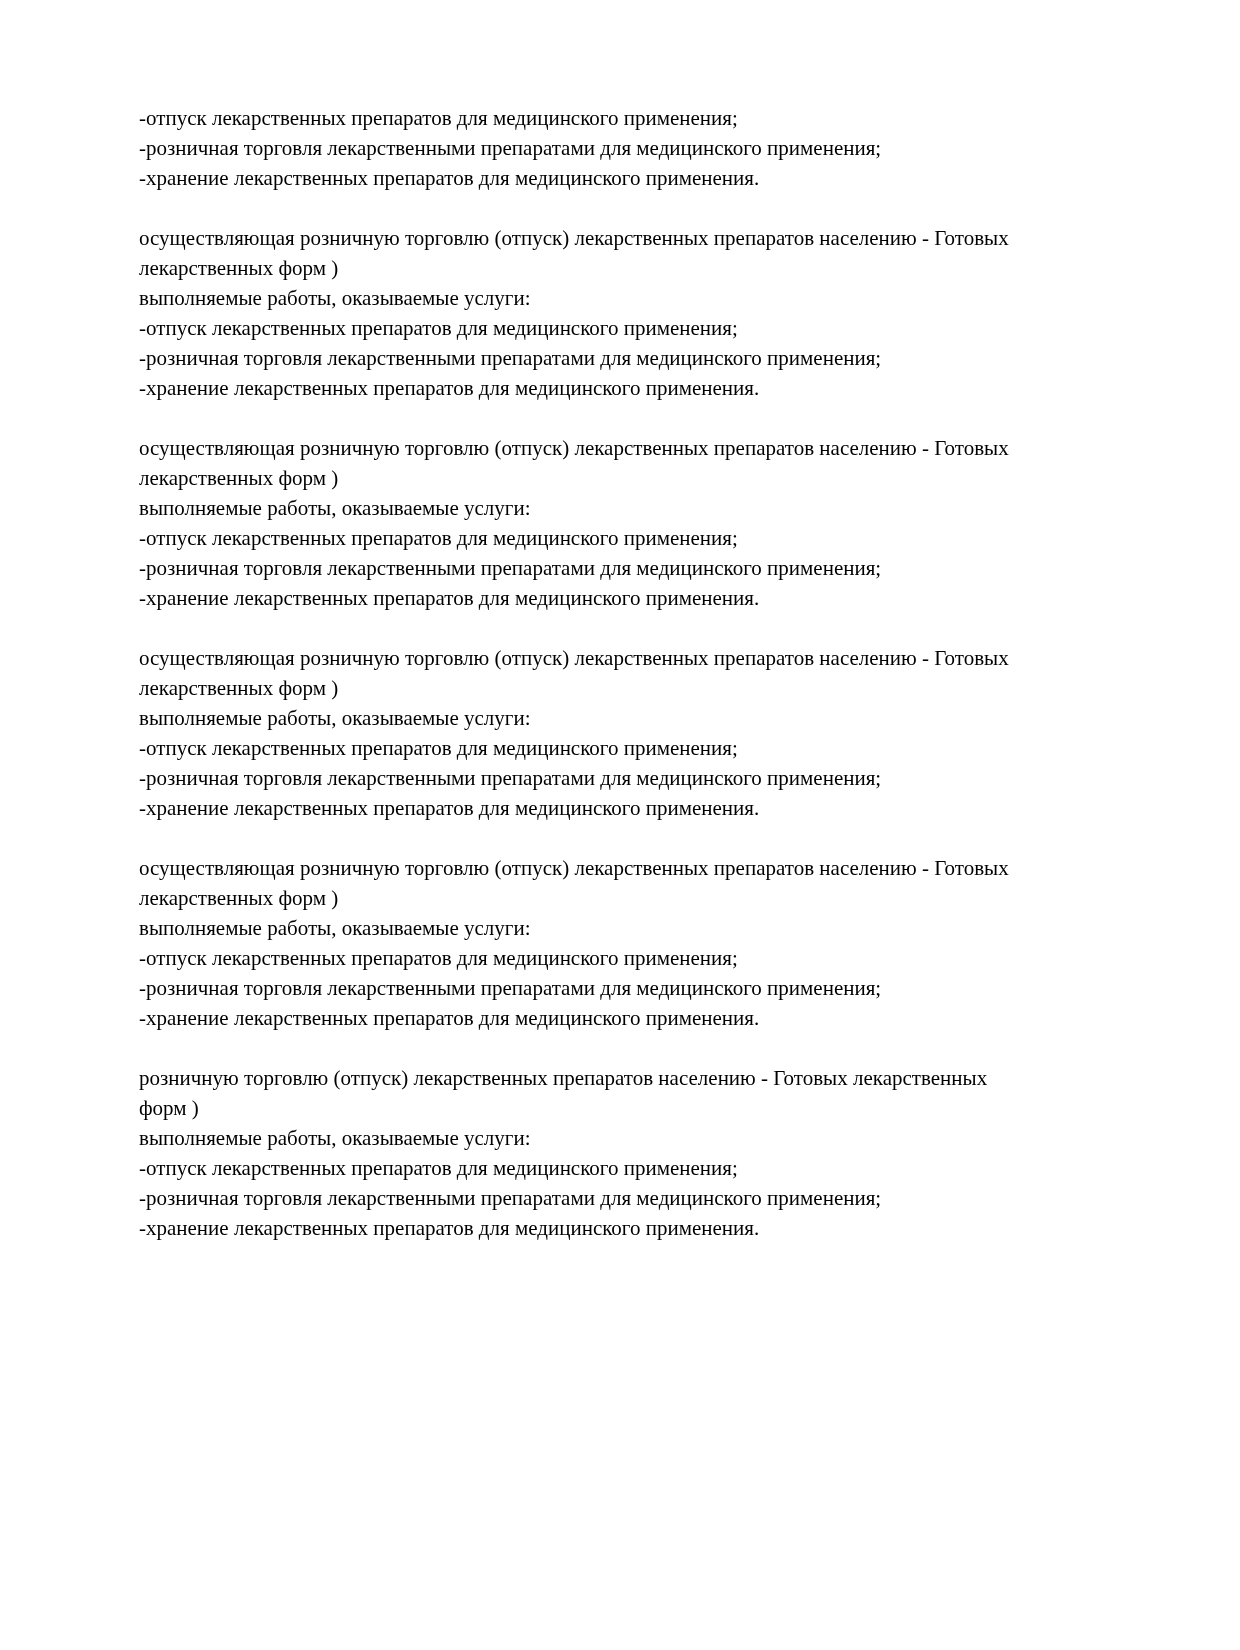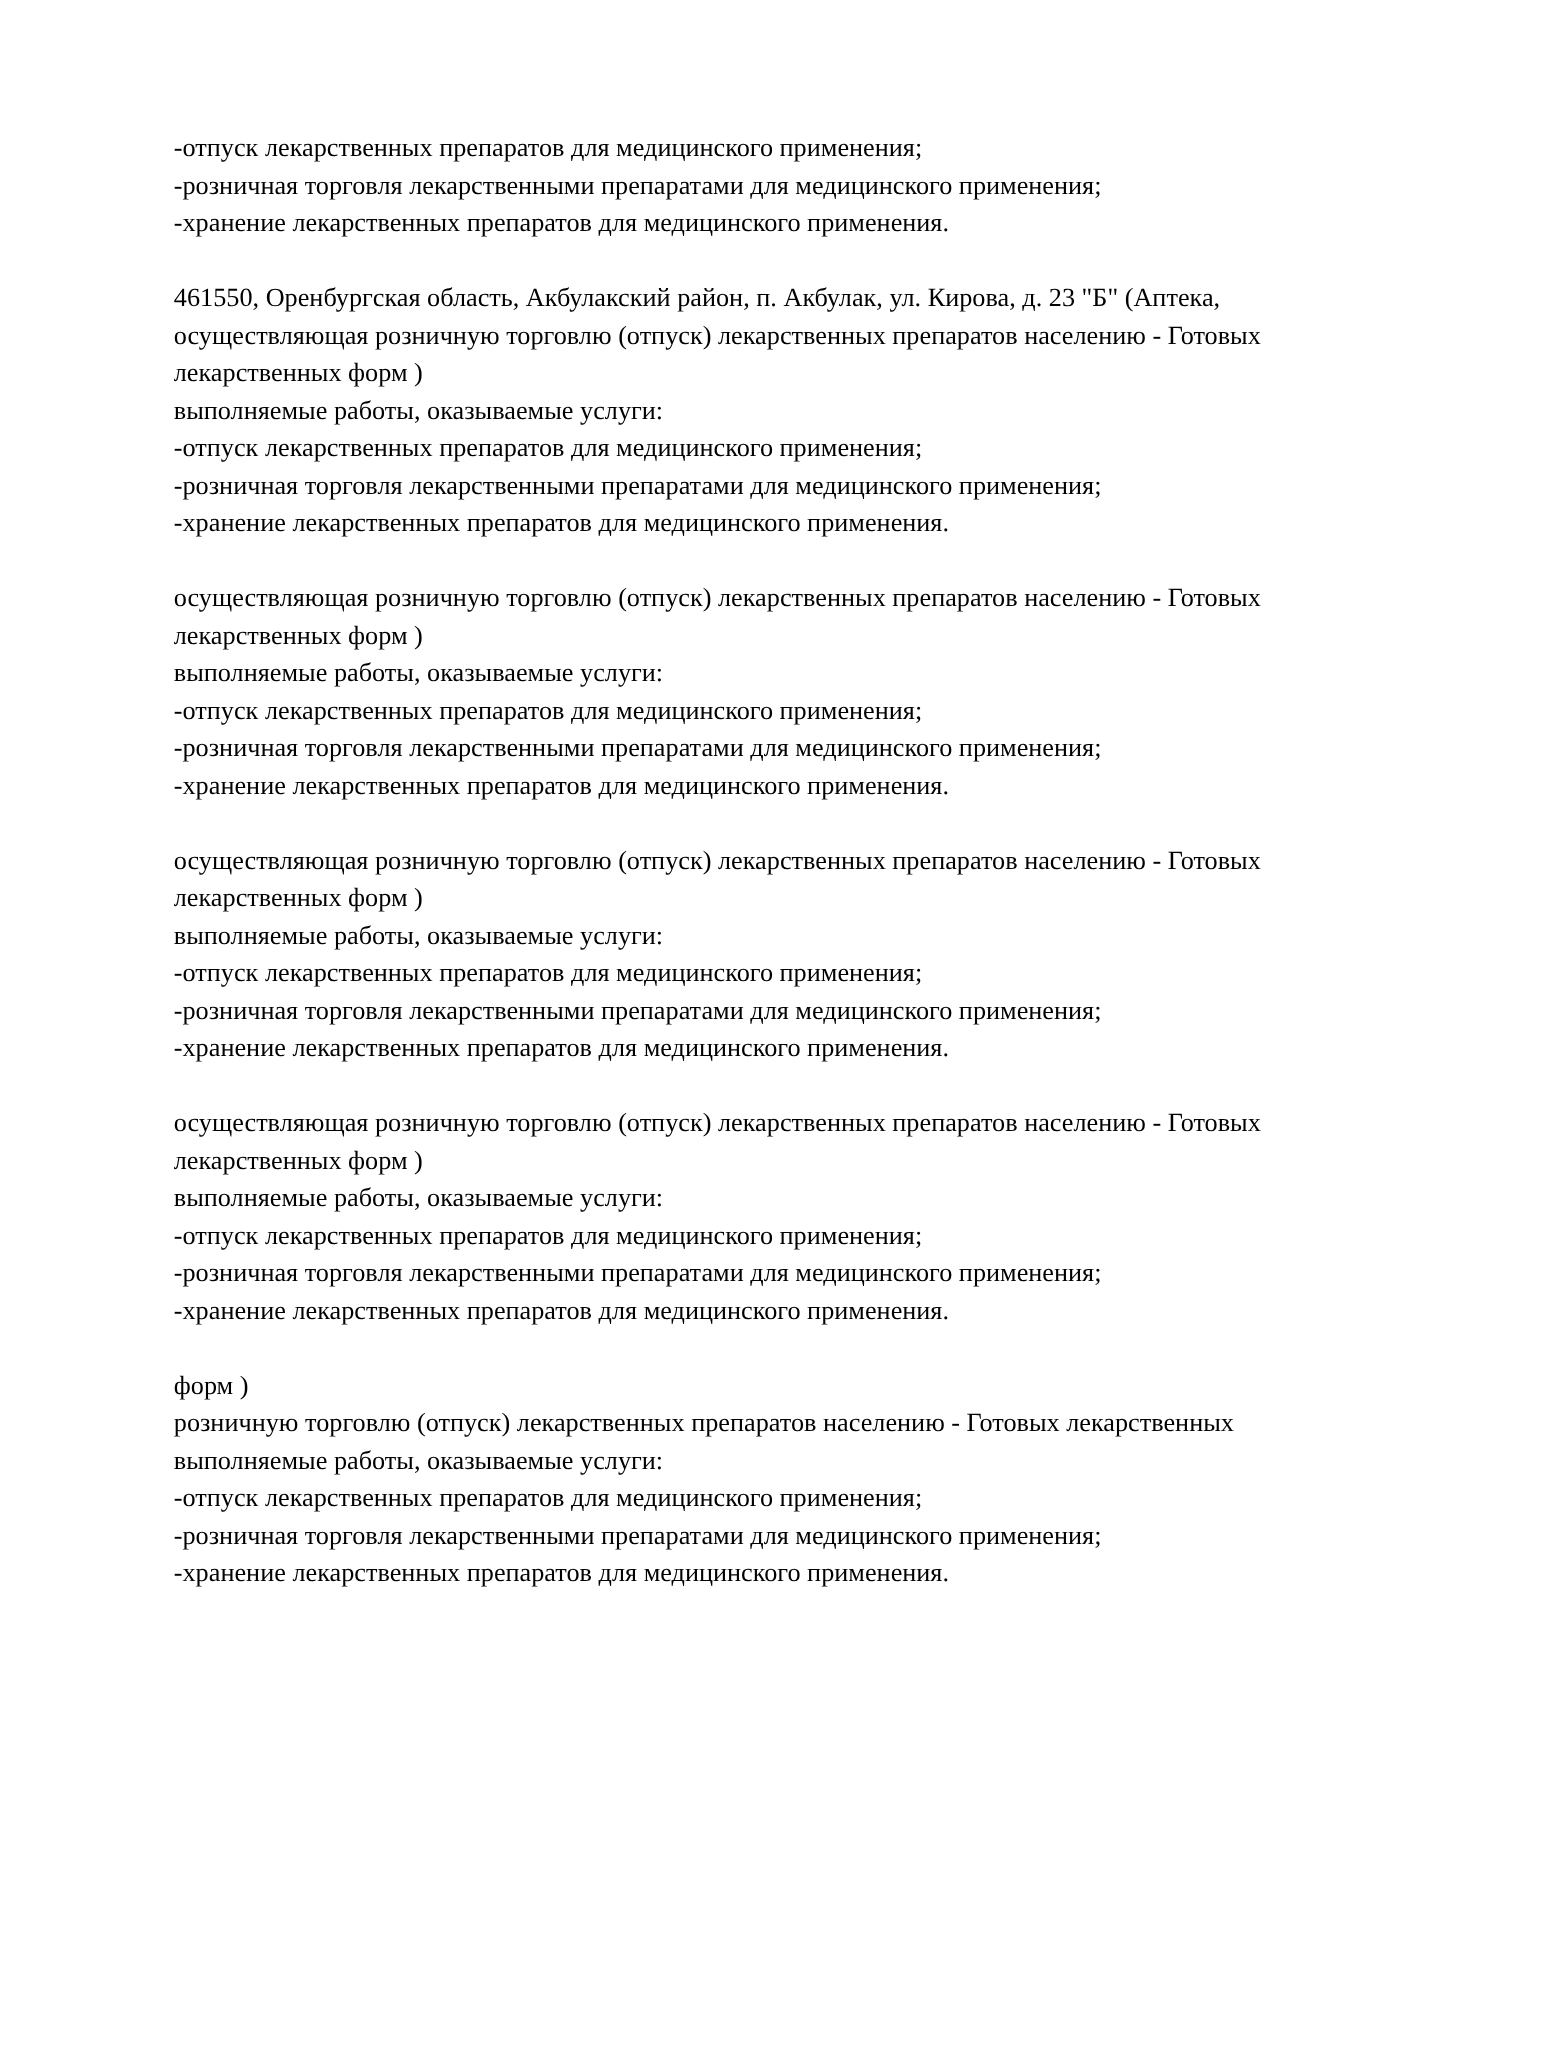--- a/index.html
+++ b/index.html
@@ -32,21 +32,20 @@
 
 <div class="page">
 
   <div class="block">
     <div class="line">-отпуск лекарственных препаратов для медицинского применения;</div>
     <div class="line">-розничная торговля лекарственными препаратами для медицинского применения;</div>
     <div class="line">-хранение лекарственных препаратов для медицинского применения.</div>
   </div>
 
   <div class="block entry">
-    <div class="line">461550, Оренбургская область, Акбулакский район, п. Акбулак, ул. Кирова, д. 23 "Б" (Аптека,</div>
     <div class="line">осуществляющая розничную торговлю (отпуск) лекарственных препаратов населению - Готовых</div>
     <div class="line">лекарственных форм )</div>
     <div class="line">выполняемые работы, оказываемые услуги:</div>
     <div class="line">-отпуск лекарственных препаратов для медицинского применения;</div>
     <div class="line">-розничная торговля лекарственными препаратами для медицинского применения;</div>
     <div class="line">-хранение лекарственных препаратов для медицинского применения.</div>
   </div>
 
   <div class="block entry">
     <div class="line">осуществляющая розничную торговлю (отпуск) лекарственных препаратов населению - Готовых</div>
@@ -69,21 +68,21 @@
   <div class="block entry">
     <div class="line">осуществляющая розничную торговлю (отпуск) лекарственных препаратов населению - Готовых</div>
     <div class="line">лекарственных форм )</div>
     <div class="line">выполняемые работы, оказываемые услуги:</div>
     <div class="line">-отпуск лекарственных препаратов для медицинского применения;</div>
     <div class="line">-розничная торговля лекарственными препаратами для медицинского применения;</div>
     <div class="line">-хранение лекарственных препаратов для медицинского применения.</div>
   </div>
 
   <div class="block entry">
+    <div class="line">розничную торговлю (отпуск) лекарственных препаратов населению - Готовых лекарственных</div>
     <div class="line">форм )</div>
-    <div class="line">розничную торговлю (отпуск) лекарственных препаратов населению - Готовых лекарственных</div>
     <div class="line">выполняемые работы, оказываемые услуги:</div>
     <div class="line">-отпуск лекарственных препаратов для медицинского применения;</div>
     <div class="line">-розничная торговля лекарственными препаратами для медицинского применения;</div>
     <div class="line">-хранение лекарственных препаратов для медицинского применения.</div>
   </div>
 
 </div>
 
 </body></html>

